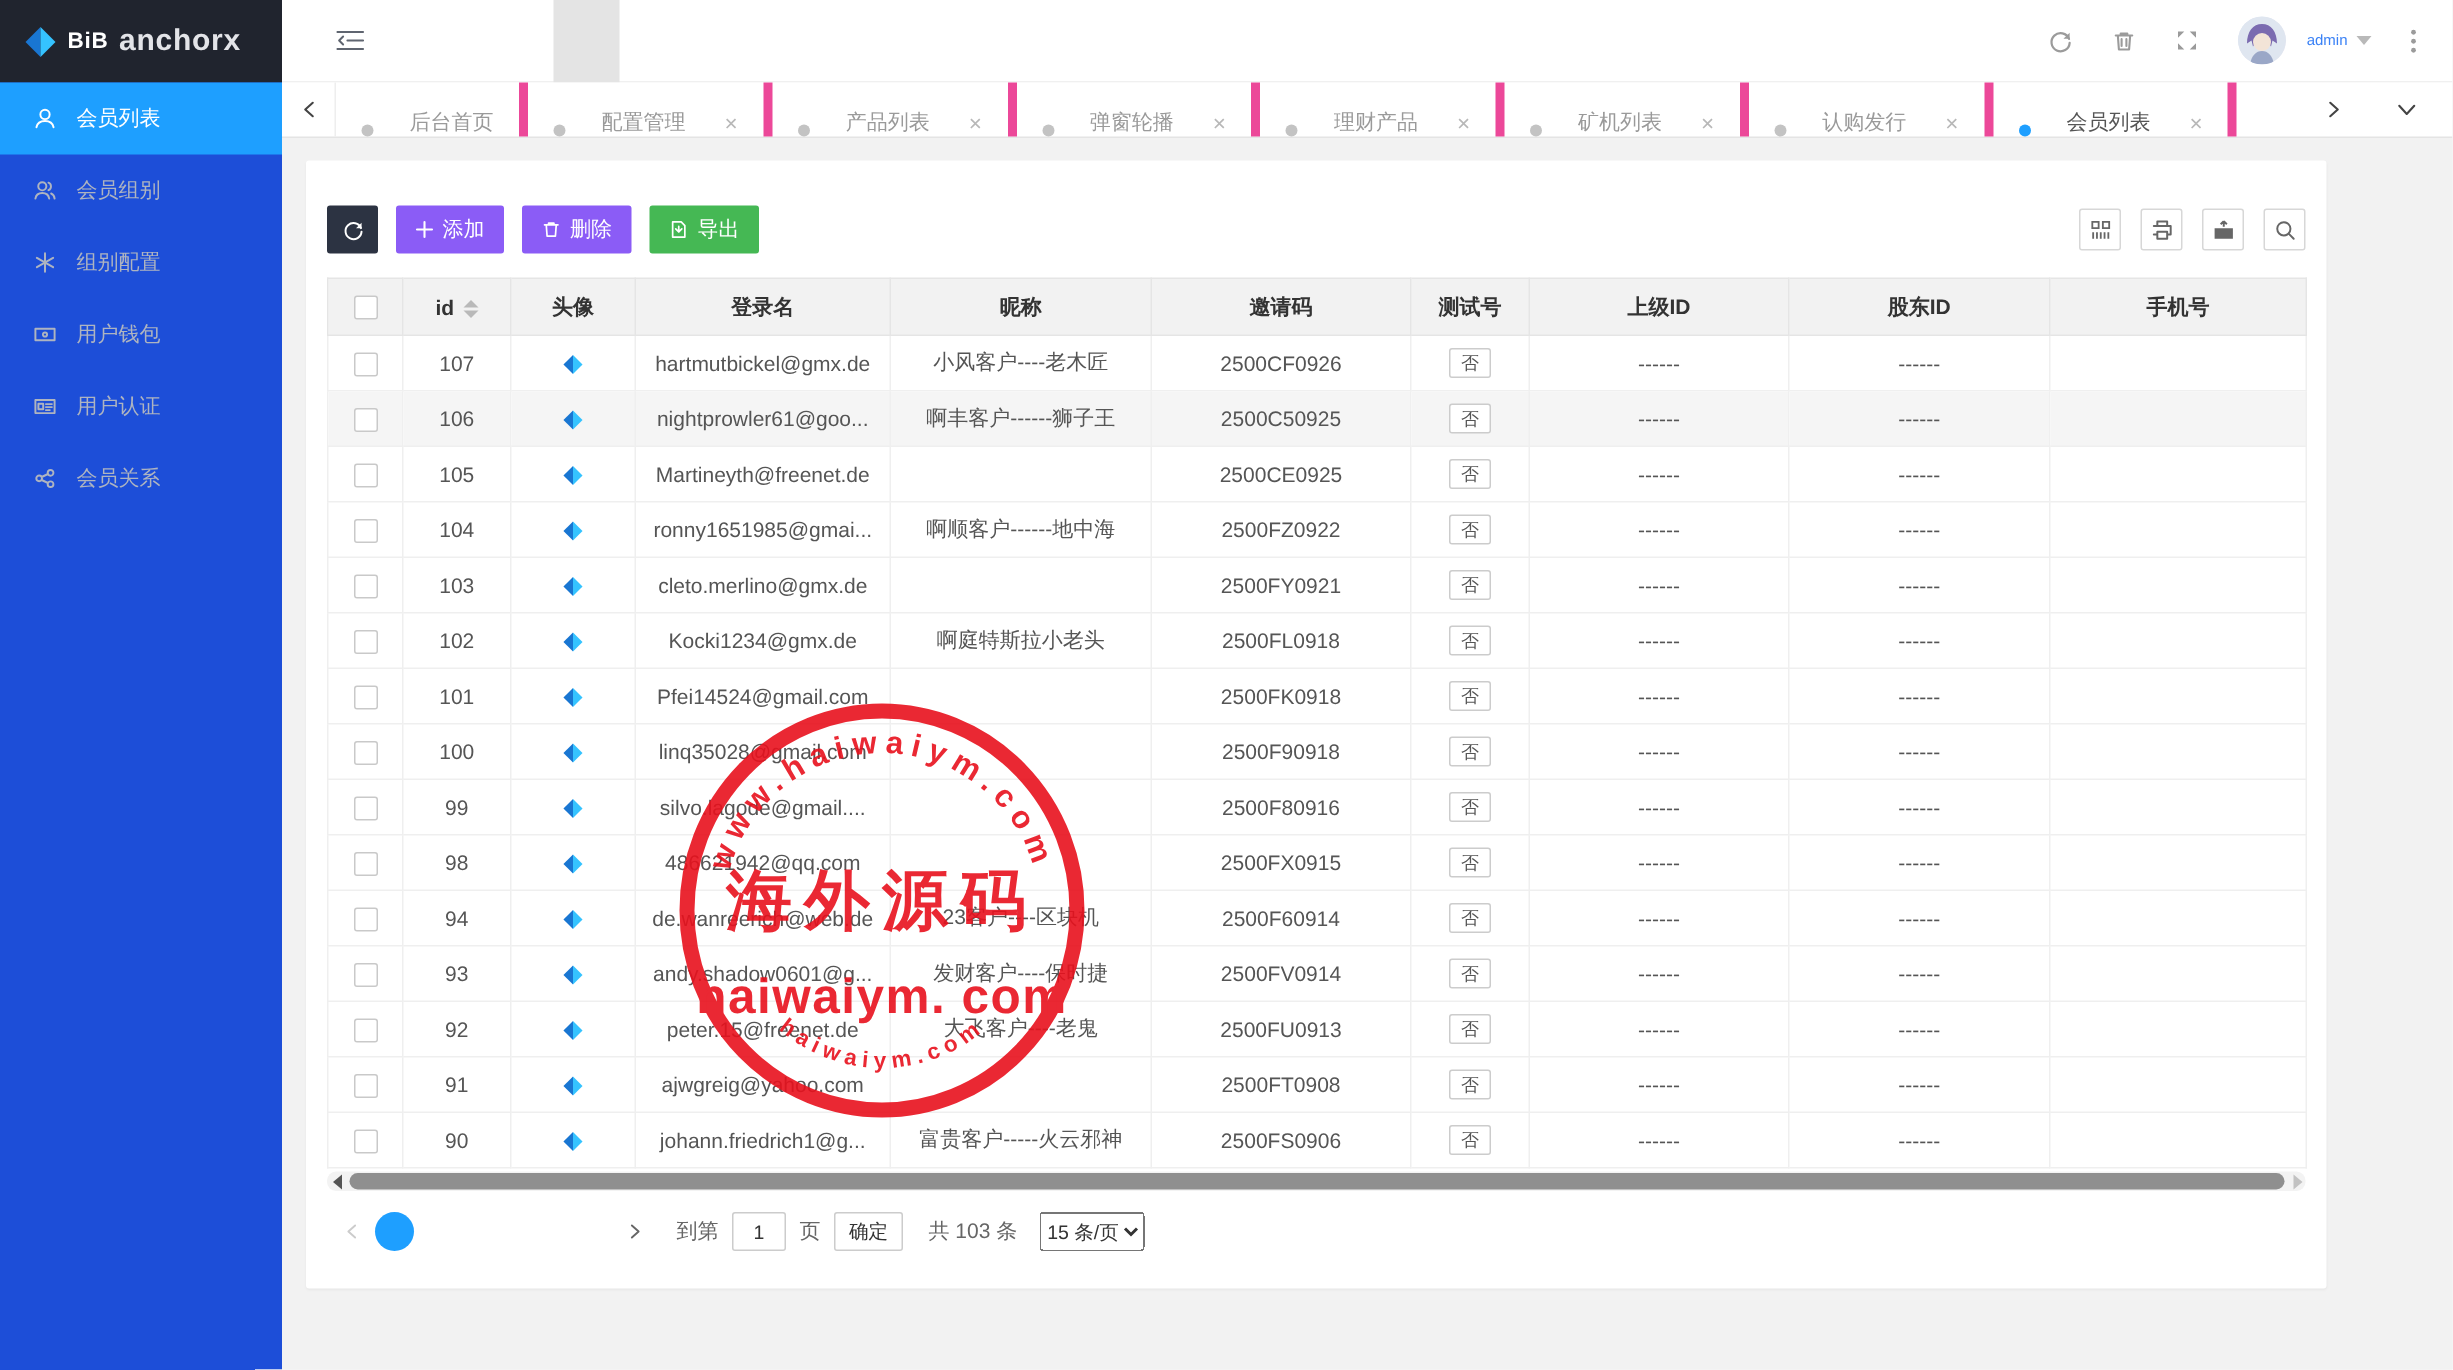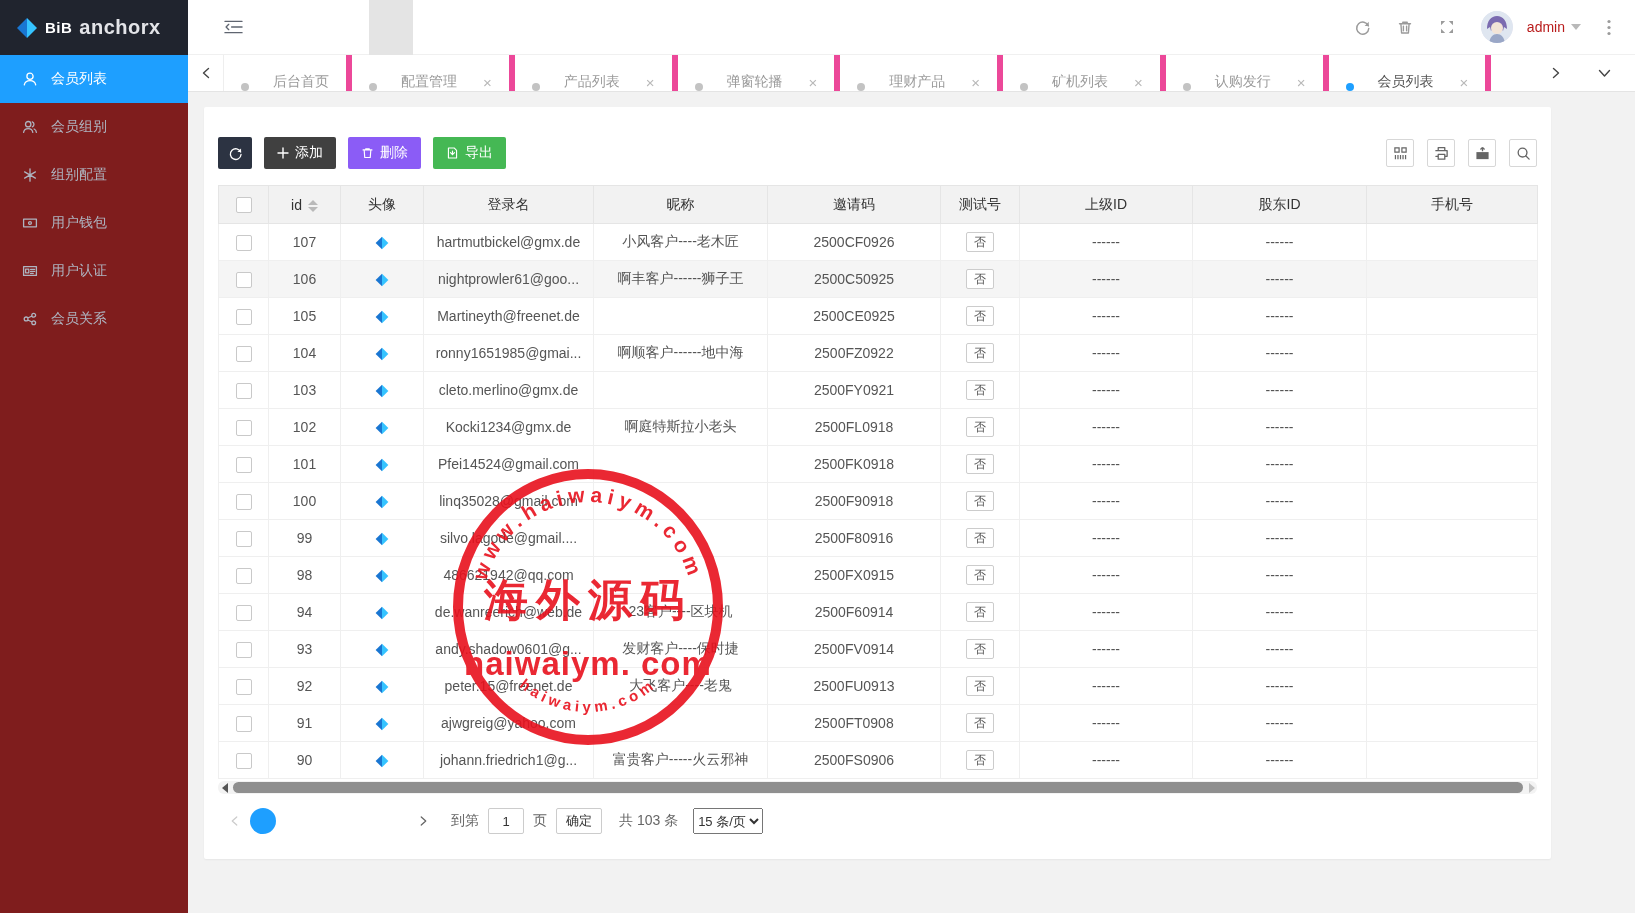--- a/index.html
+++ b/index.html
@@ -1,21 +1,21 @@
 <!DOCTYPE html>
 <html><head>
 <meta charset="utf-8">
 <style>
   *{margin:0;padding:0;box-sizing:border-box}
   html,body{width:1635px;height:913px;overflow:hidden;background:#f2f2f2;
     font-family:"Liberation Sans","DejaVu Sans",sans-serif;}
   #app{position:relative;width:1635px;height:913px}
 
   
-  .sidebar{position:absolute;left:0;top:0;width:188px;height:913px;background:#7f1d1d;z-index:5}
+  .sidebar{position:absolute;left:0;top:0;width:188px;height:913px;background:#1d4ed8;z-index:5}
   .logo{height:55px;background:#20242e;display:flex;align-items:center;padding-left:16px;gap:7px;cursor:pointer}
   .logo-b{color:#fff;font-weight:bold;font-size:15px;letter-spacing:.5px}
   .logo-name{color:#e3e4e8;font-size:20px;font-weight:bold;letter-spacing:.5px}
   .side-menu{display:flex;flex-direction:column}
   .side-item{display:flex;align-items:center;gap:13px;height:48px;padding-left:22px;
     color:#aeb4c0;font-size:14px;text-decoration:none;cursor:pointer}
   .side-item.active{background:#1e9fff;color:#fff}
   .side-icon{width:16px;height:16px;fill:none;stroke:currentColor;stroke-width:1.3;
     stroke-linecap:round;stroke-linejoin:round;flex:0 0 16px}
 
@@ -25,21 +25,21 @@
   .burger{margin-left:36px;color:#5f6570;display:flex;cursor:pointer}
   .topnav{display:flex;margin-left:38px;height:55px}
   .nav-item{display:flex;align-items:center;padding:0 22px;height:55px;font-size:15px;
     color:#4c4c4c;text-decoration:none;cursor:pointer}
   .nav-item.active{background:#e4e4e4}
   .top-right{margin-left:auto;display:flex;align-items:center;gap:26px;padding-right:24px}
   .hbtn{color:#9b9b9b;display:flex;cursor:pointer;background:none;border:none}
   .avatar{width:32px;height:32px;border-radius:50%;overflow:hidden;cursor:pointer;
     background:linear-gradient(135deg,#d9e2ef,#efe9f2);display:flex;align-items:flex-end;justify-content:center}
   .admin-wrap{display:flex;align-items:center;gap:6px;cursor:pointer;margin-left:-12px}
-  .admin-name{color:#b91c1c;font-size:14px}
+  .admin-name{color:#3b82f6;font-size:10px}
   .caret{width:0;height:0;border-left:5px solid transparent;border-right:5px solid transparent;border-top:6px solid #b9b9b9}
 
   
   .tabbar{position:absolute;left:188px;top:55px;width:1447px;height:37px;background:#fff;
     border-bottom:1px solid #e4e4e4;display:flex;align-items:stretch;z-index:4}
   .tab-arrow{width:36px;display:flex;align-items:center;justify-content:center;color:#444;cursor:pointer}
   .tab-arrow.left{border-right:1px solid #eee}
   .tabs{display:flex}
   .tab{display:flex;align-items:flex-end;gap:24px;padding:0 17px;border-right:6px solid #ec4899;
     font-size:14px;color:#9a9a9a;cursor:pointer;white-space:nowrap}
@@ -53,30 +53,30 @@
   
   .content{position:absolute;left:188px;top:92px;width:1447px;height:821px;background:#f2f2f2}
   .card{position:absolute;left:16px;top:15px;width:1347px;height:752px;background:#fff;
     border-radius:2px;box-shadow:0 1px 2px rgba(0,0,0,.05);padding:14px}
 
   .toolbar{margin-top:16px;display:flex;align-items:center;gap:12px}
   .btn{display:inline-flex;align-items:center;justify-content:center;gap:6px;height:32px;
     padding:0 13px;border:none;border-radius:2px;color:#fff;font-size:14px;cursor:pointer}
   .btn svg{flex:0 0 auto}
   .btn.dark{width:34px;padding:0;background:#2c3342}
-  .btn.blue{background:#404040}
+  .btn.blue{background:#8b5cf6}
   .btn.red{background:#8b5cf6}
   .btn.green{background:#45b854}
   .tool-icons{margin-left:auto;display:flex;gap:13px}
   .tbtn{width:28px;height:28px;border:1px solid #d7d7d7;background:#fff;border-radius:2px;
     display:flex;align-items:center;justify-content:center;color:#666;cursor:pointer}
 
   
   table{margin-top:16px;width:1319px;border-collapse:collapse;table-layout:fixed;font-size:14px}
-  thead th{height:38px;background:#f2f2f2;color:#333;font-weight:normal;
+  thead th{height:38px;background:#f2f2f2;color:#333;font-weight:bold;
     border:1px solid #e5e5e5;text-align:center}
   tbody td{height:37px;color:#555;border:1px solid #efefef;text-align:center;
     overflow:hidden;white-space:nowrap;text-overflow:ellipsis;padding:0 4px}
   tbody tr.hl{background:#f5f5f5}
   .cb{display:inline-block;width:16px;height:16px;border:1px solid #c9c9c9;border-radius:2px;
     background:#fff;vertical-align:middle;cursor:pointer}
   .sort{display:inline-flex;flex-direction:column;gap:2px;margin-left:6px;vertical-align:middle;cursor:pointer}
   .sort i{width:0;height:0;border-left:5px solid transparent;border-right:5px solid transparent}
   .sort .up{border-bottom:5px solid #b9b9b9}
   .sort .dn{border-top:5px solid #b9b9b9}

